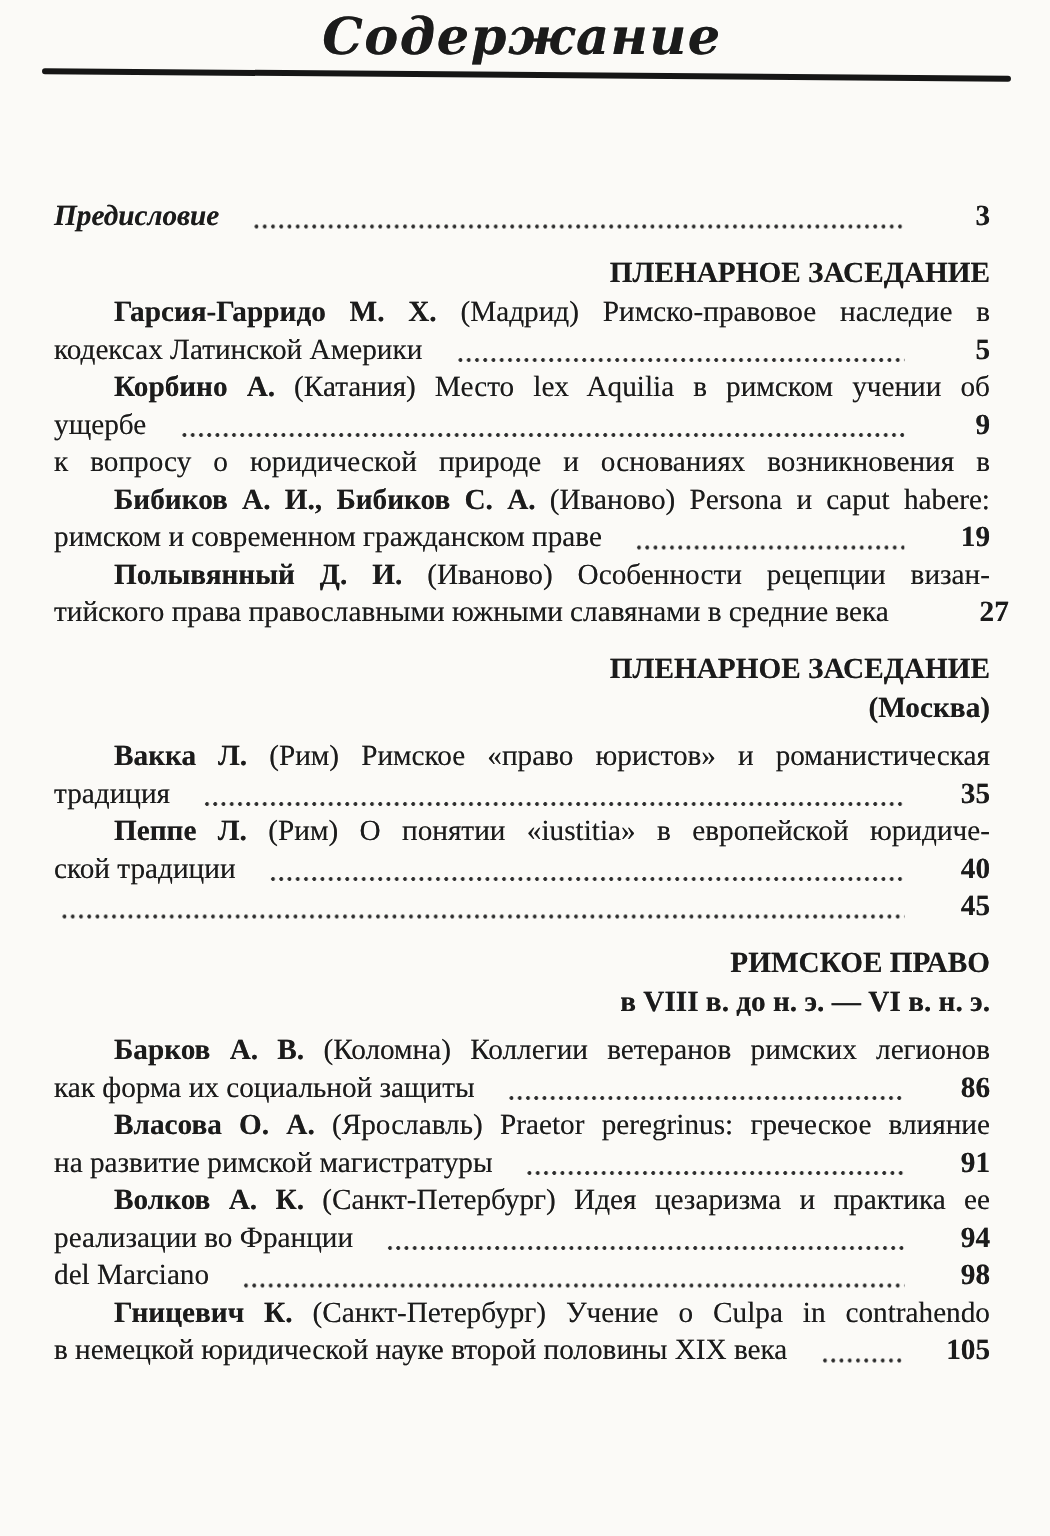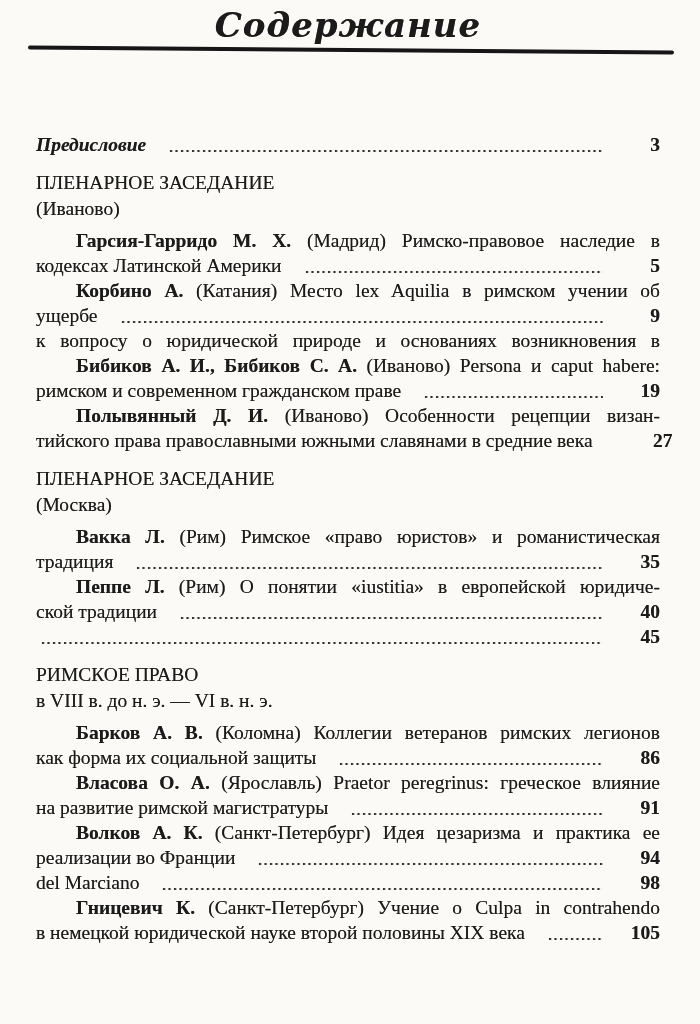--- a/index.html
+++ b/index.html
@@ -31,22 +31,22 @@
   .rule {
     height: 4px;
     background: #161616;
     margin: 2px -14px 0 -8px;
     transform: rotate(0.45deg);
     border-radius: 2px;
   }
   .preface { margin-top: 80px; }
   .sec { margin-top: 13px; }
   .sec-h, .sec-sub {
-    text-align: left;
-    font-weight: 400;
+    text-align: right;
+    font-weight: 700;
     font-size: 19.5px;
     line-height: 26px;
   }
   .sec-sub { margin-bottom: 6px; }
   .entry { margin: 0; }
   .line { min-height: 25px; }
   .just {
     text-align: justify;
     text-align-last: justify;
     text-justify: inter-word;
@@ -84,21 +84,20 @@
   <div class="rule"></div>
 
   <div class="line leader preface">
       <span class="t bi">Предисловие</span>
       <span class="dots"></span>
       <span class="pg">3</span>
     </div>
 
   <div class="sec">
     <div class="sec-h">ПЛЕНАРНОЕ ЗАСЕДАНИЕ</div>
-    <div class="sec-sub">(Иваново)</div>
 
     <div class="entry">
       <div class="line just first"><span class="au">Гарсия-Гарридо М. Х.</span><span> (Мадрид) Римско-правовое наследие в</span></div>
       <div class="line leader">
           <span class="t">кодексах Латинской Америки</span>
           <span class="dots"></span>
           <span class="pg">5</span>
         </div>
     </div>
 

